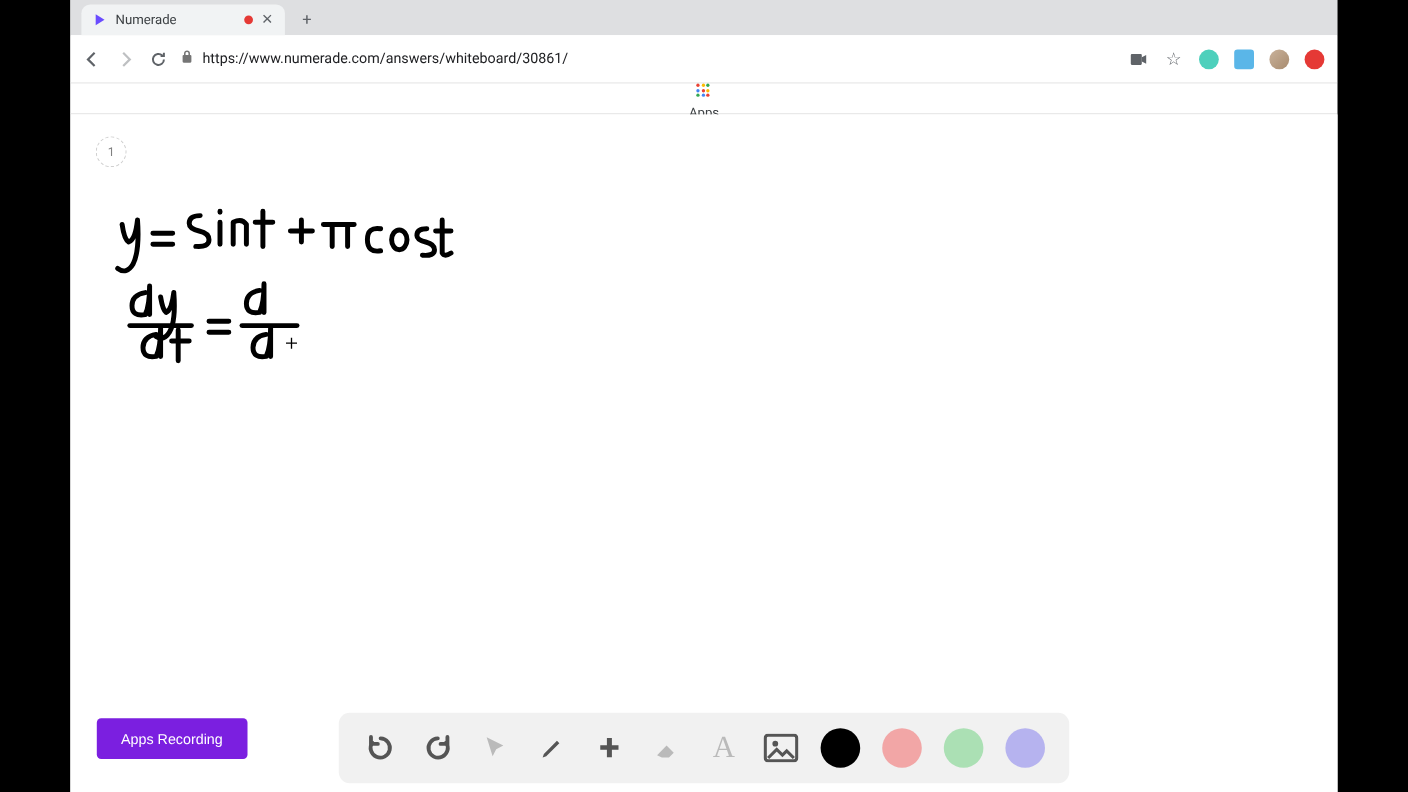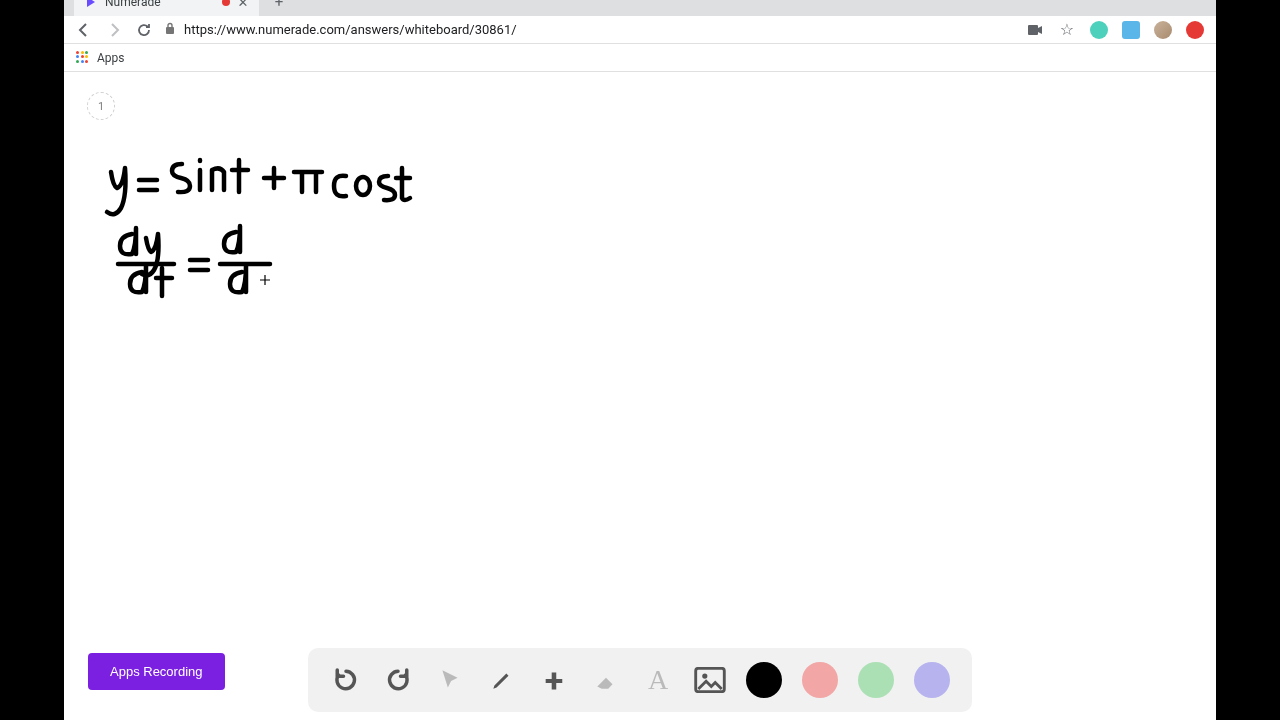--- a/index.html
+++ b/index.html
@@ -12,21 +12,21 @@
       display: flex;
     }
     .black-bar { width: 64px; background: #000; flex-shrink: 0; }
     .browser-window {
       flex: 1;
       background: #fff;
       display: flex;
       flex-direction: column;
     }
     .tab-strip {
-      height: 16px;
+      height: 32px;
       background: #dedfe1;
       display: flex;
       align-items: flex-end;
       padding-left: 10px;
     }
     .tab {
       background: #f1f3f4;
       height: 28px;
       width: 185px;
       border-radius: 8px 8px 0 0;
@@ -44,21 +44,21 @@
     }
     .tab-title { flex: 1; overflow: hidden; white-space: nowrap; text-overflow: ellipsis; }
     .record-dot { width: 8px; height: 8px; background: #e53935; border-radius: 50%; }
     .tab-close { font-size: 13px; color: #5f6368; cursor: pointer; width: 12px; text-align: center; }
     .new-tab {
       width: 24px; height: 24px; margin-left: 8px; margin-bottom: 2px;
       display: flex; align-items: center; justify-content: center;
       font-size: 15px; color: #5f6368; cursor: pointer;
     }
     .address-bar {
-      height: 28px;
+      height: 44px;
       background: #fff;
       border-bottom: 1px solid #e0e0e0;
       display: flex;
       align-items: center;
       padding: 0 12px;
       gap: 12px;
     }
     .nav-icons { display: flex; gap: 14px; align-items: center; color: #5f6368; }
     .nav-icon { width: 16px; height: 16px; display: inline-flex; align-items: center; justify-content: center; cursor: pointer; }
     .nav-icon.disabled { opacity: .4; cursor: default; }
@@ -80,20 +80,21 @@
     .bookmark-bar {
       height: 28px;
       background: #fff;
       border-bottom: 1px solid #e0e0e0;
       display: flex;
       align-items: center;
       padding: 0 12px;
       gap: 7px;
       font-size: 12px;
       color: #3c4043;
+      flex-direction: column;
     }
     .apps-icon {
       width: 14px; height: 14px;
       display: grid;
       grid-template-columns: repeat(3, 3px);
       grid-template-rows: repeat(3, 3px);
       gap: 1.5px;
     }
     .apps-icon span:nth-child(1){background:#ea4335;} .apps-icon span:nth-child(2){background:#fbbc04;}
     .apps-icon span:nth-child(3){background:#34a853;} .apps-icon span:nth-child(4){background:#4285f4;}

